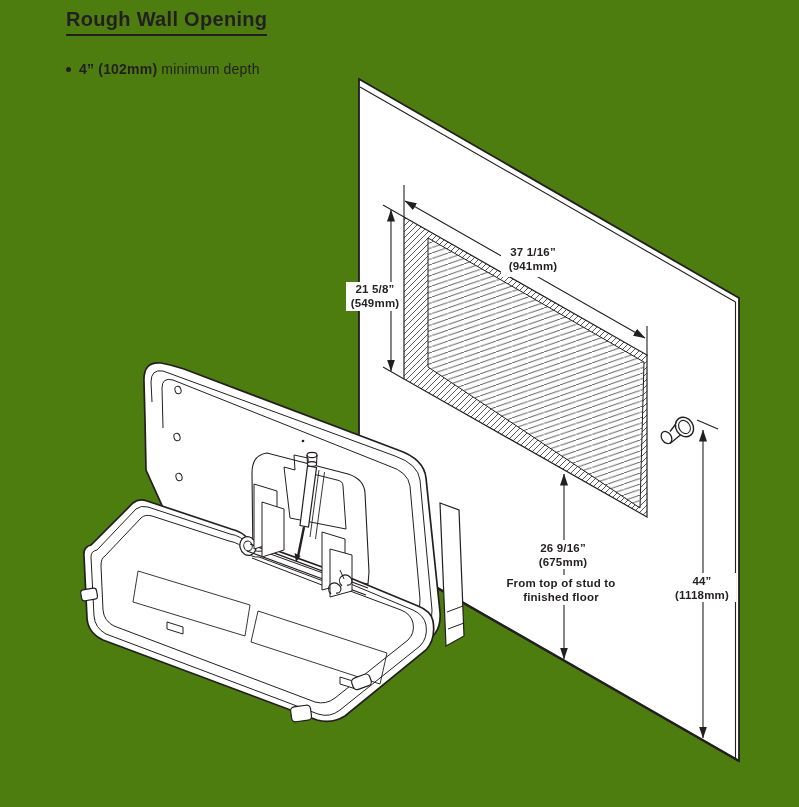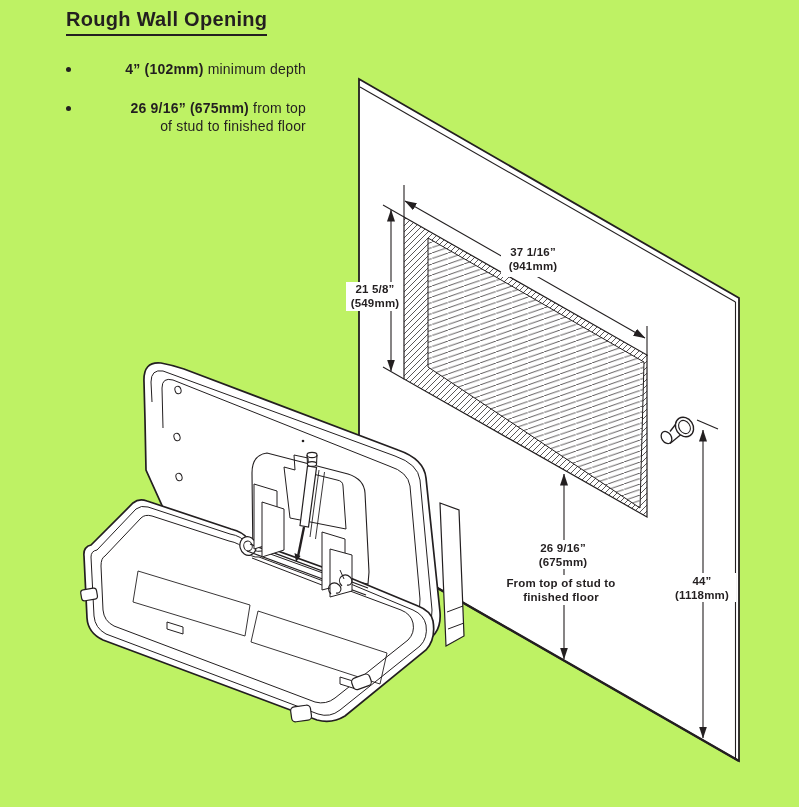--- a/index.html
+++ b/index.html
@@ -1,50 +1,46 @@
 <!DOCTYPE html>
 <html><head>
 <meta charset="utf-8">
 <style>
   html,body{margin:0;padding:0;background:#fff;}
   .stage{
-    position:relative;width:799px;height:807px;background:#bef264;overflow:hidden;
+    position:relative;width:799px;height:807px;background:#4d7c0f;overflow:hidden;
     font-family:"Liberation Sans",sans-serif;color:#231f20;
   }
   .stage svg{position:absolute;left:0;top:0;}
   .textcol{position:absolute;left:66px;top:8px;width:240px;z-index:5;}
   .title{
     display:inline-block;font-size:20px;font-weight:700;letter-spacing:.3px;
     border-bottom:2px solid #231f20;padding-bottom:3px;margin:0 0 24px 0;
   }
   ul.specs{list-style:none;margin:0;padding:0;font-size:14px;letter-spacing:.2px;}
-  ul.specs li{position:relative;padding-left:13px;margin-bottom:21px;line-height:18px;text-align:right;}
+  ul.specs li{position:relative;padding-left:13px;margin-bottom:21px;line-height:18px;}
   ul.specs li::before{
     content:"";position:absolute;left:0;top:7px;width:5px;height:5px;border-radius:50%;background:#231f20;
   }
   .b{font-weight:700;}
   svg text{
     font-family:"Liberation Sans",sans-serif;font-size:11.5px;font-weight:700;
     fill:#231f20;letter-spacing:.2px;
   }
 </style>
 </head>
 <body>
 
 <div class="stage">
 
   <div class="textcol">
     <h2 class="title">Rough Wall Opening</h2>
     <ul class="specs">
       <li>
         <span class="b">4” (102mm)</span><span> minimum depth</span>
-      </li>
-      <li>
-        <div><span class="b">26 9/16” (675mm)</span><span> from top</span></div>
-        <div><span>of stud to finished floor</span></div>
       </li>
     </ul>
   </div>
 
   <svg width="799" height="807" viewBox="0 0 799 807">
     <defs>
       <marker id="arr" markerUnits="userSpaceOnUse" markerWidth="12" markerHeight="8" refX="11.5" refY="4" orient="auto-start-reverse">
         <path d="M0,0 L12,4 L0,8 Z" fill="#231f20"></path>
       </marker>
       <pattern id="hsteep" patternUnits="userSpaceOnUse" width="6" height="6">

